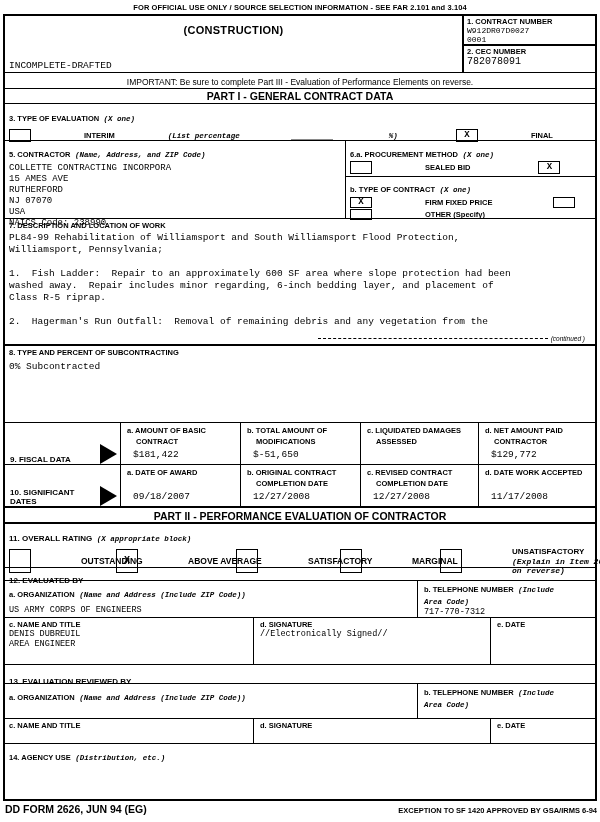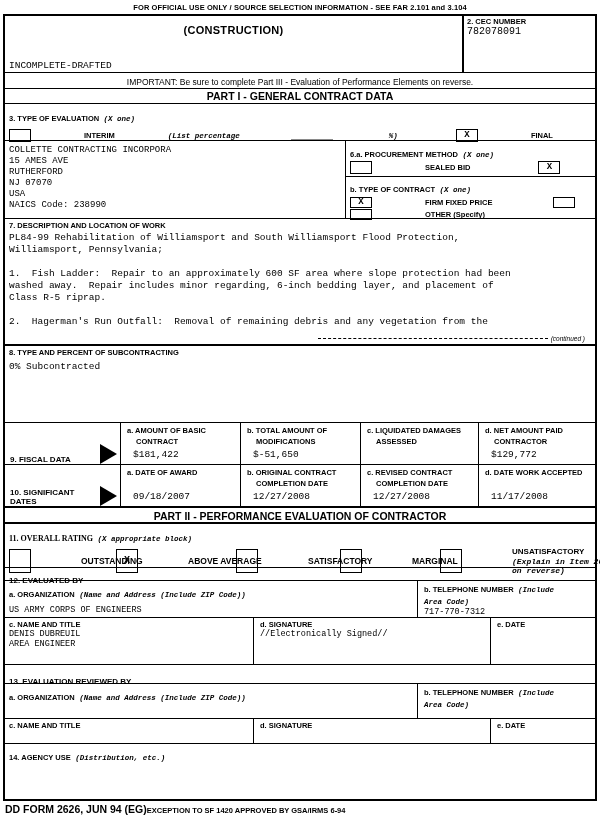--- a/index.html
+++ b/index.html
@@ -91,38 +91,43 @@
   .phonec .val85{margin-top:1px;}
   .nsd{display:flex;}
   .nsd12{height:47px;} .nsd13{height:25px;}
   .namec{width:248px;padding:2px 0 0 4px;box-sizing:border-box;}
   .sigc{width:237px;border-left:1px solid #000;padding:2px 0 0 6px;box-sizing:border-box;}
   .datec{flex:1;border-left:1px solid #000;padding:2px 0 0 6px;}
   .nsd .mono{margin-top:1px;line-height:9.5px;}
   
   .r14{height:55px;padding:2px 0 0 4px;border-bottom:none;}
   
-  .footer{position:absolute;left:3px;right:3px;top:803px;display:flex;justify-content:flex-start;}
+  .footer{position:absolute;left:3px;right:3px;top:803px;display:flex;justify-content:space-between;gap:35px;}
   .f-left{font-size:10.5px;font-weight:bold;padding-left:2px;}
   .f-right{font-size:7.5px;font-weight:bold;padding-top:3px;}
 </style>
 </head>
 <body>
 
 <div class="page">
   <div class="banner">FOR OFFICIAL USE ONLY / SOURCE SELECTION INFORMATION - SEE FAR 2.101 and 3.104</div>
 
   <div class="form">
 
     <div class="row hdr">
       <div class="hdr-left">
         <div class="title">(CONSTRUCTION)</div>
         <div class="status mono">INCOMPLETE-DRAFTED</div>
       </div>
       <div class="hdr-right">
+        <div class="hdr-box1">
+          <div class="lbl">1. CONTRACT NUMBER</div>
+          <div class="mono pre val8">W912DR07D0027
+0001</div>
+        </div>
         <div class="hdr-box2">
           <div class="lbl">2. CEC NUMBER</div>
           <div class="mono val10">782078091</div>
         </div>
       </div>
     </div>
 
     <div class="row important">IMPORTANT: Be sure to complete Part III - Evaluation of Performance Elements on reverse.</div>
 
     <div class="row part-title">PART I - GENERAL CONTRACT DATA</div>
@@ -146,20 +151,24 @@
         </div>
       </div>
       <div class="c4">
         <div class="lbl">4. TERMINATED FOR DEFAULT</div>
         <span class="cb"></span>
       </div>
     </div>
 
     <div class="row r56">
       <div class="c5">
+        <div>
+          <span class="lbl">5. CONTRACTOR</span>
+          <span class="lbl hint">(Name, Address, and ZIP Code)</span>
+        </div>
         <div class="mono pre val9">COLLETTE CONTRACTING INCORPORA
 15 AMES AVE
 RUTHERFORD
 NJ 07070
 USA
 NAICS Code: 238990</div>
       </div>
       <div class="c6">
         <div class="c6a">
           <div>
@@ -256,21 +265,21 @@
       <div class="tcell tc4">
         <div class="lbl tl">d. DATE WORK ACCEPTED</div>
         <div class="mono tval">11/17/2008</div>
       </div>
     </div>
 
     <div class="row part-title p2">PART II - PERFORMANCE EVALUATION OF CONTRACTOR</div>
 
     <div class="row r11">
       <div>
-        <span class="lbl" style="font-size:8px;font-family:Liberation Serif, serif;">11. OVERALL RATING</span>
+        <span class="lbl" style="font-size:8px;">11. OVERALL RATING</span>
         <span class="lbl hint">(X appropriate block)</span>
       </div>
       <div class="ratings">
         <span class="opt opt1">
           <span class="cb cbbig"></span>
           <span class="rlabel">OUTSTANDING</span>
         </span>
         <span class="opt opt2">
           <span class="cb cbbig">X</span>
           <span class="rlabel">ABOVE AVERAGE</span>

